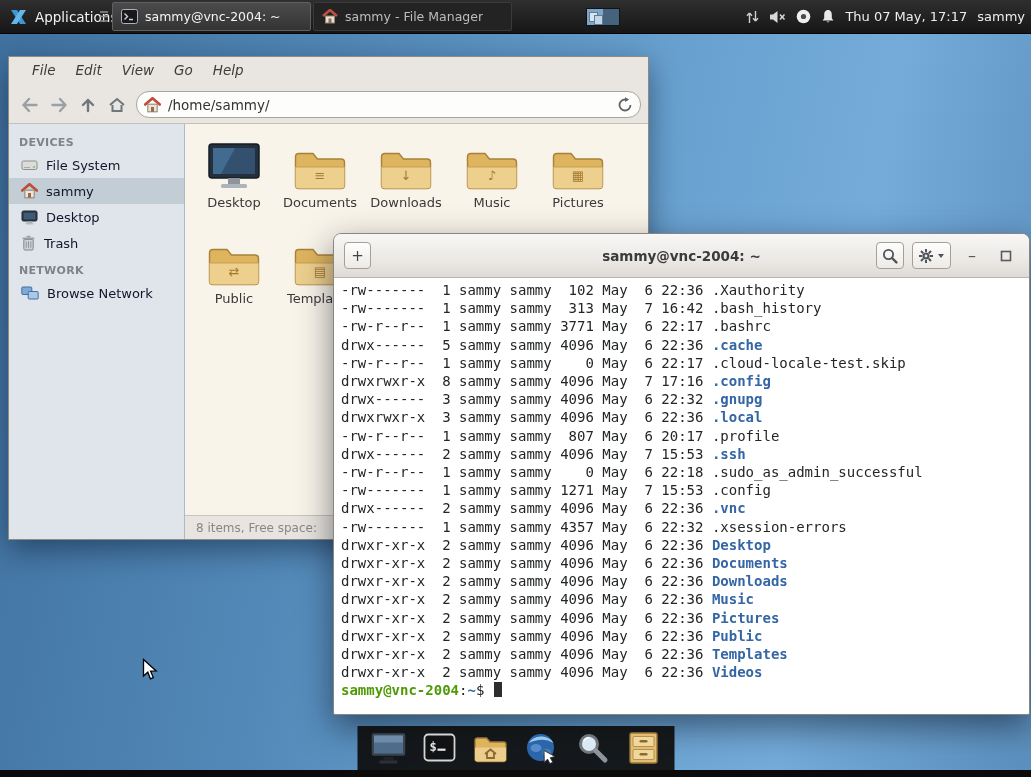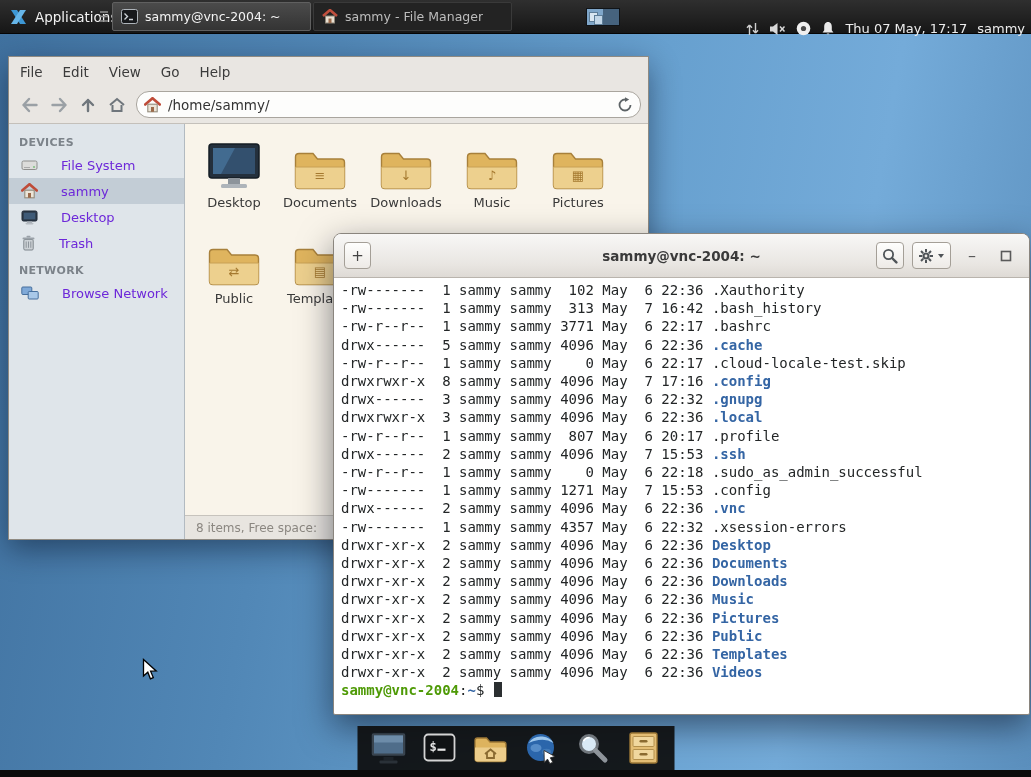--- a/index.html
+++ b/index.html
@@ -19,38 +19,38 @@
   .tb-btn{ width:199px; display:flex; align-items:center; gap:7px; padding:0 8px;
     border:1px solid #3a3a3a; background:#232323; border-radius:2px; overflow:hidden; }
   .tb-btn.active{ background:linear-gradient(#4b4b4b,#343434); border-color:#606060; }
   .tb-label{ font-size:12.5px; white-space:nowrap; overflow:hidden; text-overflow:ellipsis; color:#bdbdbd; }
   .tb-btn.active .tb-label{ color:#f4f4f4; }
   .pager{ position:absolute; left:586px; top:8px; display:flex; border:1px solid #101418; height:18px; }
   .pager-cell{ width:16px; background:#46637e; position:relative; }
   .pager-cell.active{ background:#7fa6c9; }
   .pager-cell.active::before{ content:""; position:absolute; left:2px; top:3px; width:7px; height:8px; background:#d9e6f1; border:1px solid #5e7florida; border:1px solid #5e7d97; }
   .pager-cell.active::after{ content:""; position:absolute; left:7px; top:6px; width:7px; height:8px; background:#c2d6e7; border:1px solid #5e7d97; }
-  .pright{ position:absolute; right:6px; top:12px; height:33px; display:flex; align-items:center; gap:10px; }
+  .pright{ position:absolute; right:6px; top:0; height:33px; display:flex; align-items:center; gap:10px; }
   .clock,.user{ font-size:13px; color:#ededed; white-space:nowrap; }
 
   
   .fm{ position:absolute; left:8px; top:56px; width:641px; height:484px; z-index:10;
     background:#e9e6e2; border:1px solid #8f8a82; box-shadow:0 10px 28px rgba(0,10,30,.45);
     display:flex; flex-direction:column; }
-  .fm-menubar{ height:29px; display:flex; align-items:center; padding-left:1px; }
+  .fm-menubar{ height:29px; display:flex; padding-left:13px;font-style:italic; }
   .fm-menu-item{ font-size:13.5px; color:#3b3b3b; padding:5px 10px; }
   .fm-toolbar{ height:37px; display:flex; align-items:center; gap:2px; padding:0 7px; }
   .nav-btn{ width:27px; height:26px; display:flex; align-items:center; justify-content:center; border-radius:3px; }
   .fm-path{ flex:1; height:27px; margin-left:4px; background:#fdfdfc; border:1px solid #a9a59e;
     border-radius:13px; display:flex; align-items:center; gap:7px; padding:0 7px; }
   .fm-path-text{ font-size:13.5px; color:#333; flex:1; }
   .fm-body{ flex:1; display:flex; min-height:0; border-top:1px solid #c4c0ba; }
   .fm-side{ width:176px; background:#dfe5ea; border-right:1px solid #b2bac1; padding-top:4px; }
   .side-h{ font-size:11px; font-weight:bold; color:#7c838a; padding:8px 10px 3px 10px; letter-spacing:.3px; }
-  .side-item{ height:26px; display:flex; align-items:center; gap:23px; padding-left:12px; font-size:13px; color:#6d28d9; }
+  .side-item{ height:26px; display:flex; align-items:center; gap:8px; padding-left:12px; font-size:13px; color:#0f172a; }
   .side-item.sel{ background:#c3cdd6; }
   .fm-main{ flex:1; display:flex; flex-direction:column; background:#f9f4ea; min-width:0; }
   .fm-grid{ flex:1; display:flex; flex-wrap:wrap; align-content:flex-start; padding:10px 0 0 6px; width:450px; }
   .fcell{ width:86px; height:96px; display:flex; flex-direction:column; align-items:center; }
   .fcell-icon{ height:58px; display:flex; align-items:flex-end; justify-content:center; position:relative; }
   .emblem{ position:absolute; bottom:9px; left:50%; transform:translateX(-50%); font-size:13px; color:#a5792f; }
   .fcell-label{ font-size:13px; color:#3a3a3a; margin-top:3px; white-space:nowrap; }
   .fm-status{ height:24px; background:#e8e5e0; border-top:1px solid #c7c3bd; font-size:12px; color:#8b8781;
     display:flex; align-items:center; padding-left:11px; }
 

